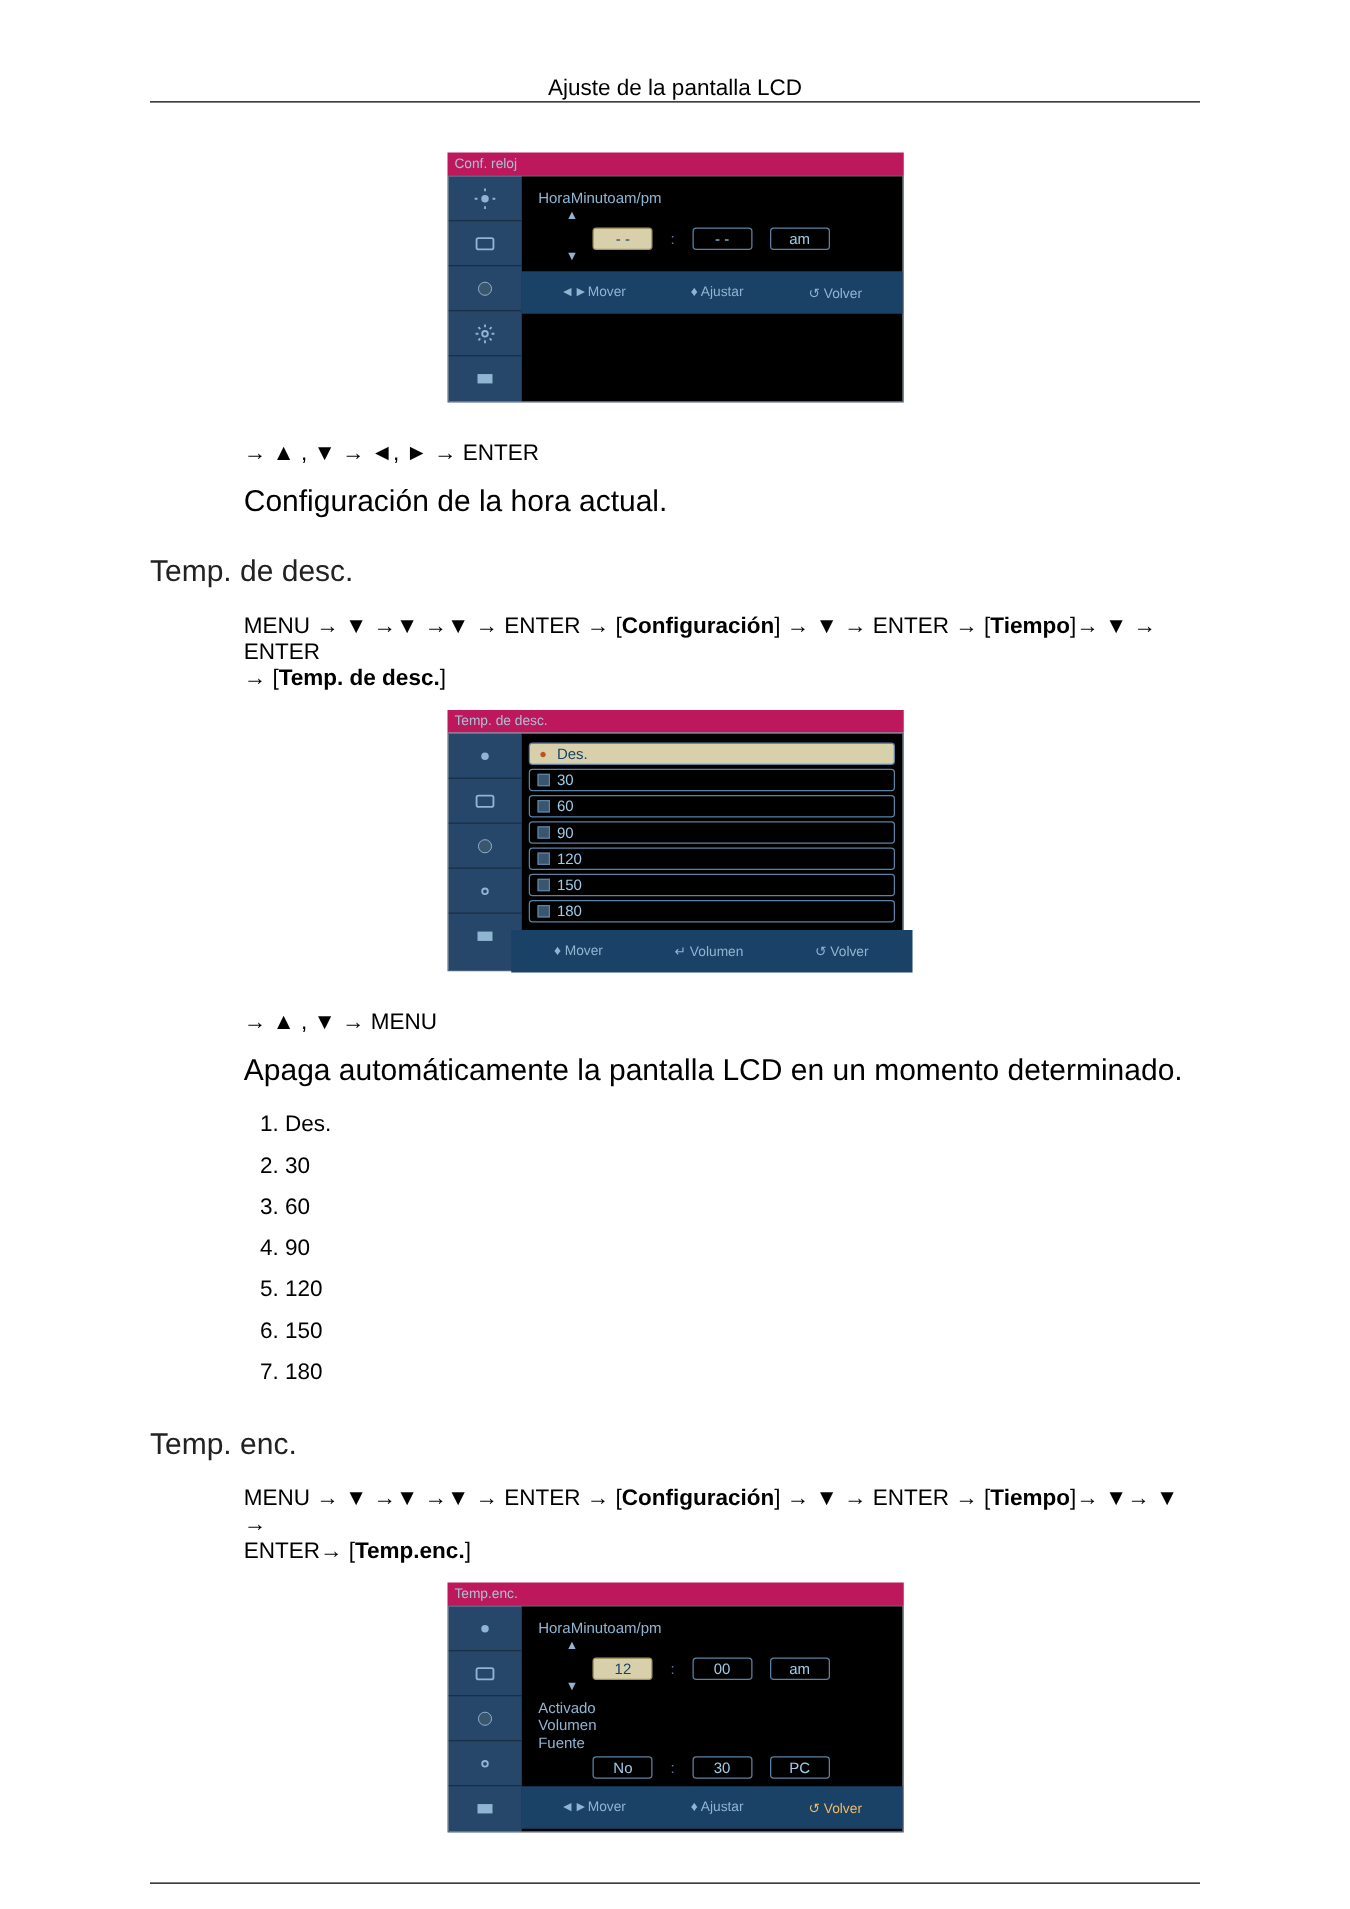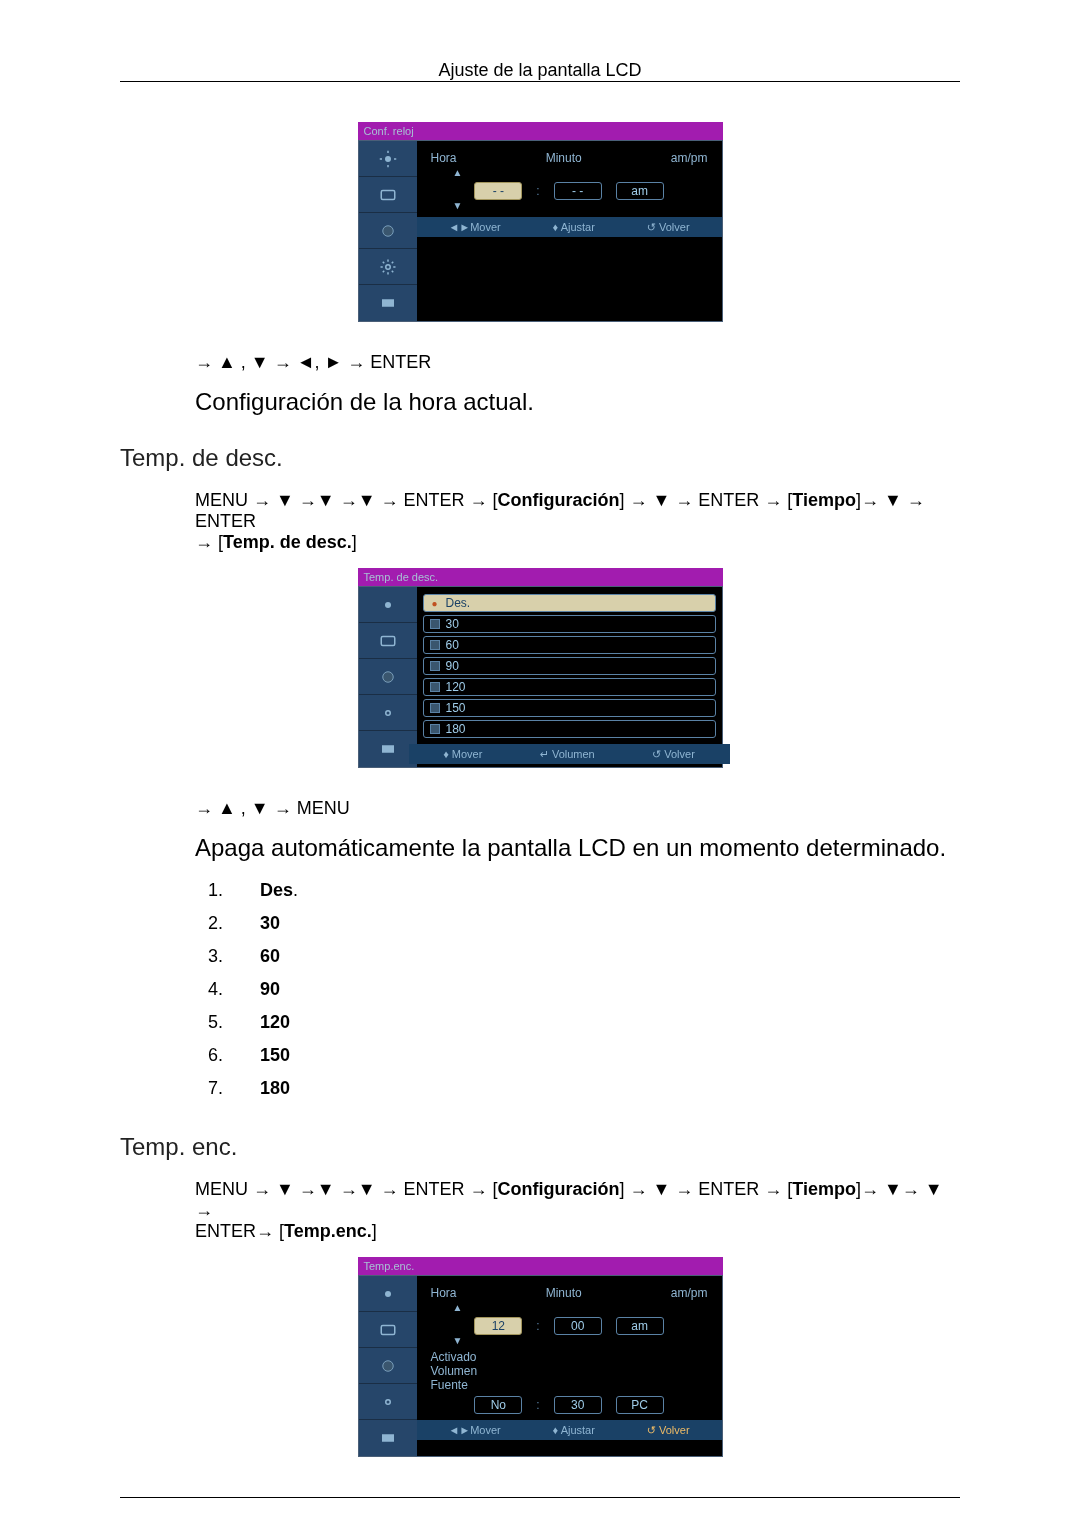--- a/index.html
+++ b/index.html
@@ -23,21 +23,21 @@
     width: 365px;
   }
   .osd {
     display: flex;
     font-size: 13px;
     color: #c3d9e8;
     border: 1px solid #4a5f78;
   }
   .osd-titlebar {
     height: 18px;
-    background: #a21caf;
+    background: #be185d;
     color: #a8c0d4;
     font-size: 11px;
     padding-left: 6px;
     display: flex;
     align-items: center;
   }
   .osd-left {
     width: 58px;
     background: #26466a;
     display: flex;
@@ -55,31 +55,31 @@
   .osd-right {
     flex: 1;
     background: #000;
     padding: 10px 14px 6px 14px;
     position: relative;
   }
   .osd-bottombar {
     background: #1a4166;
     font-size: 11px;
     color: #8fb5d2;
-    height: 20px;
+    height: 34px;
     display: flex;
     align-items: center;
     justify-content: space-around;
     margin: 6px -14px -6px -14px;
     padding: 0 6px;
   }
   .osd-bottombar-enc .ret { color: #eebb66; }
   .lbl-row {
     display: flex;
-    justify-content: space-between;
+    justify-content: flex-start;
     font-size: 12px;
     color: #8fb5d2;
     margin-bottom: 2px;
   }
   .val-row {
     display: flex;
     justify-content: center;
     gap: 14px;
     align-items: center;
     margin-top: 4px;
@@ -129,21 +129,21 @@
     color: #222;
     margin: 28px 0 18px 0;
     font-weight: normal;
   }
   ol.options {
     margin: 12px 0 12px 108px;
     padding:0;
     list-style: decimal;
   }
   ol.options li { padding: 6px 0; font-size:18px; }
-  ol.options li .bold { font-weight:bold;margin-left:32px; }
+  ol.options li .bold { font-weight:normal; }
   .footer-rule { border-top:1.5px solid #000; margin-top:40px; }
 </style>
 </head>
 <body>
 
 <div class="header-title">Ajuste de la pantalla LCD</div>
 
 <div class="osd-figure">
   <div class="osd-titlebar">Conf. reloj</div>
   <div class="osd">

